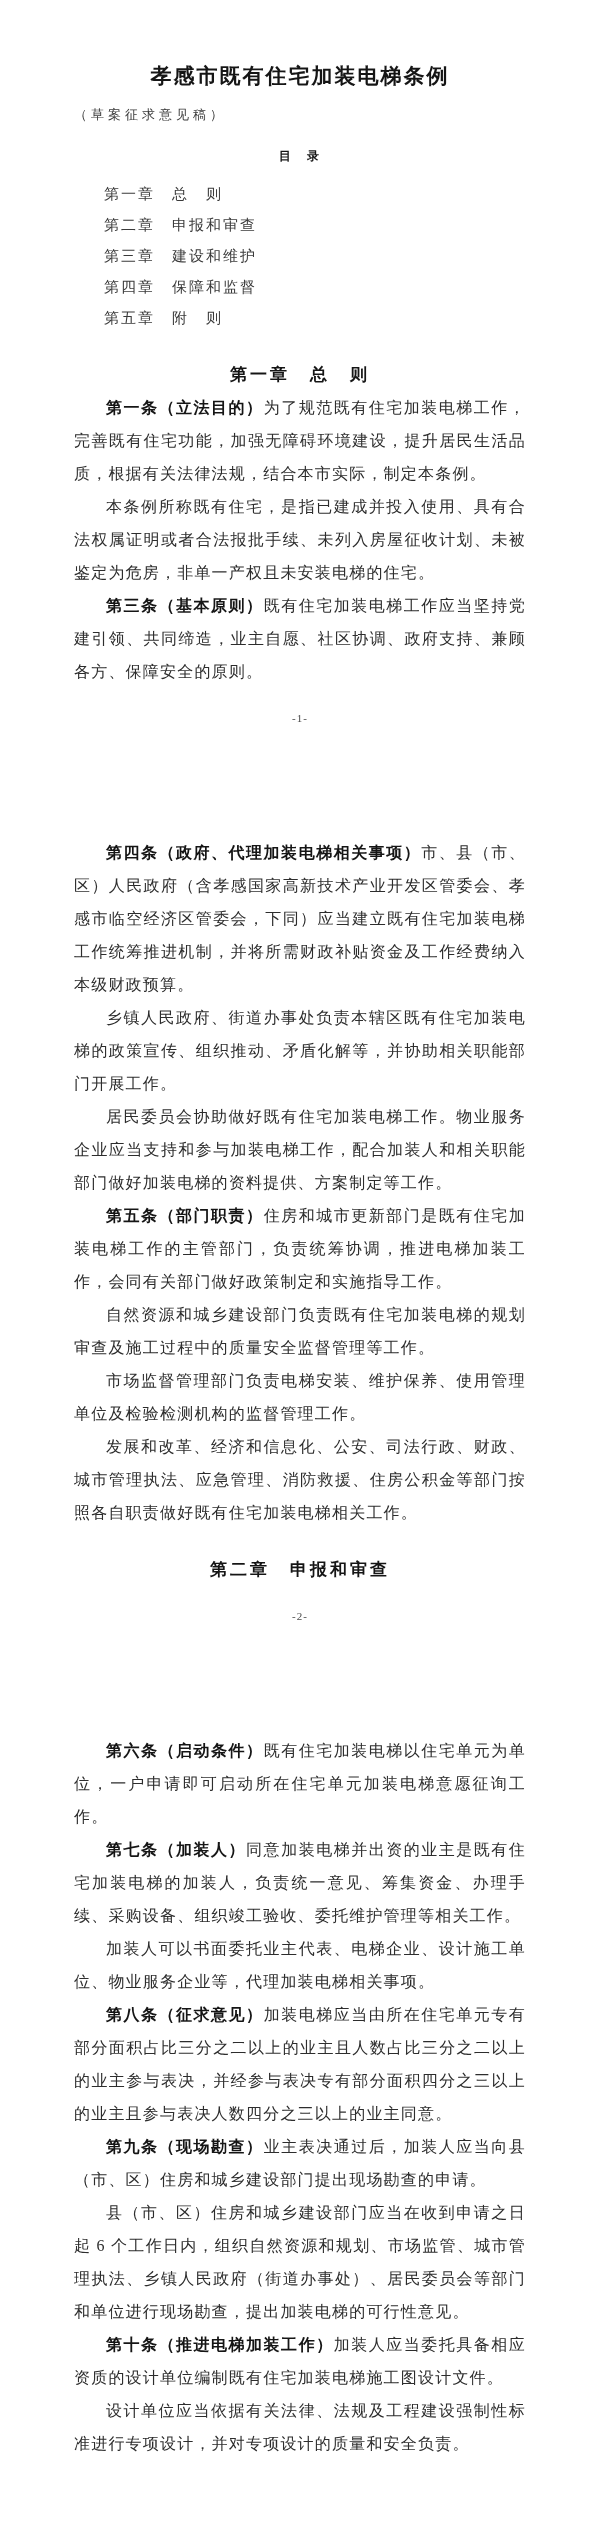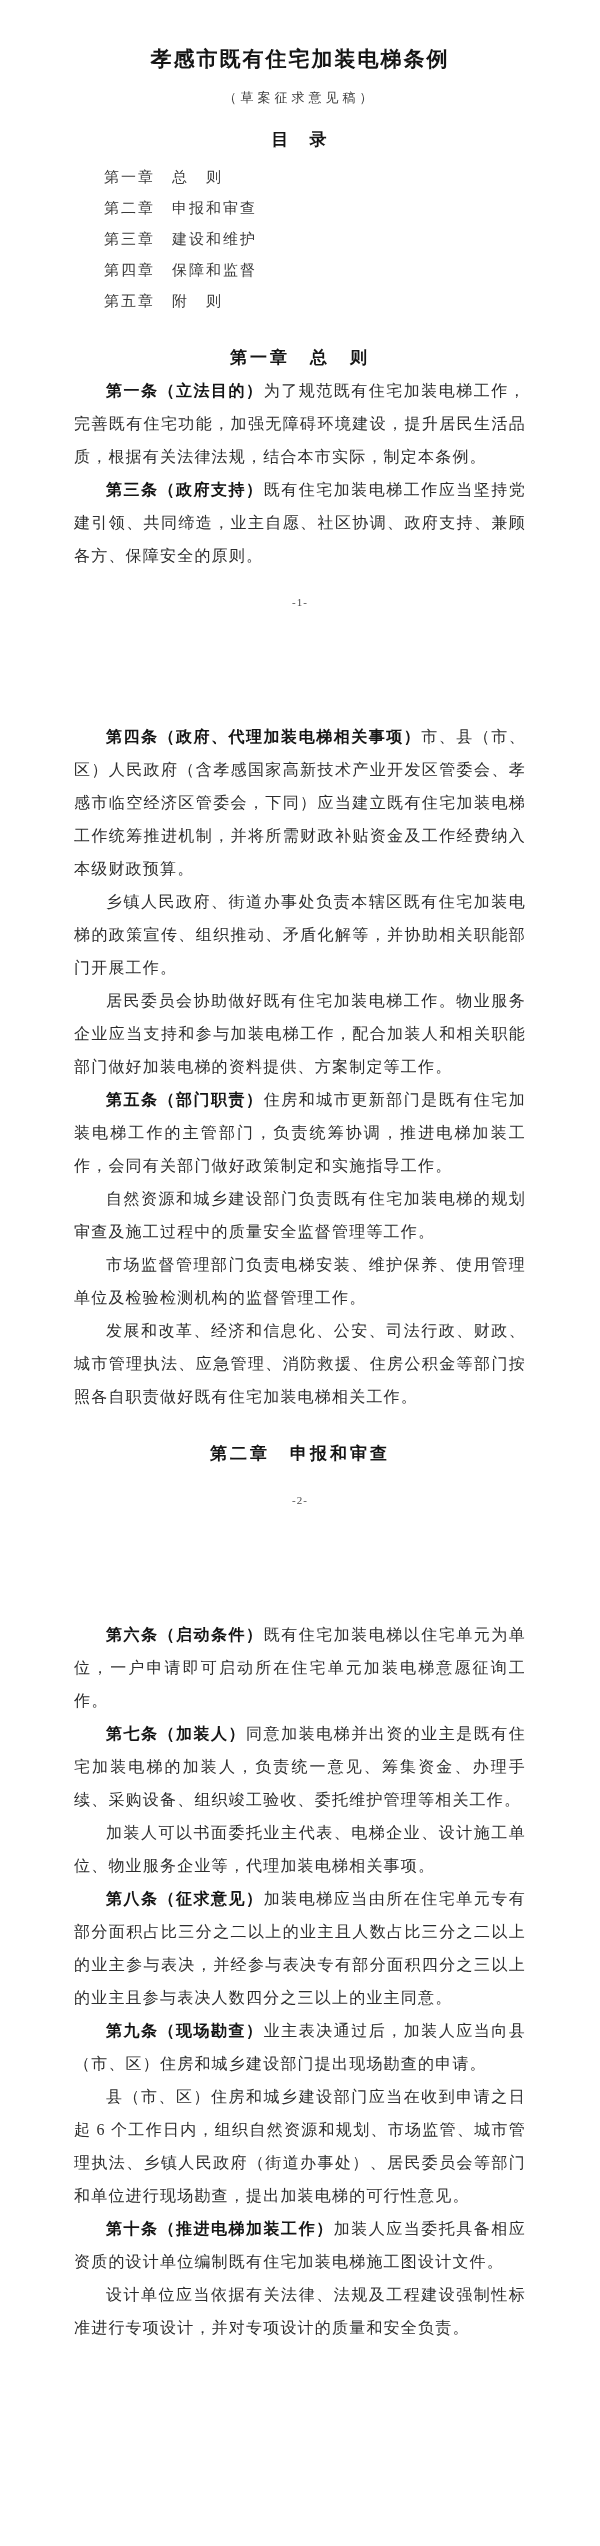--- a/index.html
+++ b/index.html
@@ -12,42 +12,42 @@
     font-family: "Liberation Serif", serif;
     color: #2d2d2d;
   }
   .document { width: 600px; }
   .page {
     padding: 0 74px;
     box-sizing: border-box;
   }
   .doc-title {
     margin: 0;
-    padding-top: 44px;
+    padding-top: 61px;
     font-family: "Liberation Sans", sans-serif;
     font-weight: 700;
     font-size: 21px;
     line-height: 30px;
     text-align: center;
     color: #151515;
     letter-spacing: 2px;
   }
   .doc-subtitle {
     margin-top: 14px;
     font-size: 13px;
     line-height: 20px;
-    text-align: center;
+    text-align: left;
     letter-spacing: 4px;
     color: #3a3a3a;
   }
   .toc-title {
     margin-top: 21px;
-    font-family: Liberation Serif, serif;
+    font-family: Liberation Mono, monospace;
     font-weight: 700;
-    font-size: 17px;
+    font-size: 12px;
     line-height: 22px;
     text-align: center;
     color: #151515;
     letter-spacing: 2px;
   }
   .toc {
     margin-top: 11px;
   }
   .toc-item {
     font-size: 15px;
@@ -104,21 +104,22 @@
       <div class="toc-item">第一章　总　则</div>
       <div class="toc-item">第二章　申报和审查</div>
       <div class="toc-item">第三章　建设和维护</div>
       <div class="toc-item">第四章　保障和监督</div>
       <div class="toc-item">第五章　附　则</div>
     </div>
 
     <h2 class="chapter-heading">第一章　总　则</h2>
 
     <p class="body"><b class="lead">第一条（立法目的）</b><span>为了规范既有住宅加装电梯工作，完善既有住宅功能，加强无障碍环境建设，提升居民生活品质，根据有关法律法规，结合本市实际，制定本条例。</span></p>
-    <p class="body"><b class="lead">第三条（政府支持）</b><span>既有住宅加装电梯工作应当坚持党建引领、共同缔造，业主自愿、社区协调、政府支持、兼顾各方、保障安全的原则。</span></p>
+    <p class="body"><span>本条例所称既有住宅，是指已建成并投入使用、具有合法权属证明或者合法报批手续、未列入房屋征收计划、未被鉴定为危房，非单一产权且未安装电梯的住宅。</span></p>
+    <p class="body"><b class="lead">第三条（基本原则）</b><span>既有住宅加装电梯工作应当坚持党建引领、共同缔造，业主自愿、社区协调、政府支持、兼顾各方、保障安全的原则。</span></p>
 
     <div class="page-number">-1-</div>
   </section>
 
   <div class="page-gap"></div>
 
   <section class="page">
     <p class="body"><b class="lead">第四条（政府、代理加装电梯相关事项）</b><span>市、县（市、区）人民政府（含孝感国家高新技术产业开发区管委会、孝感市临空经济区管委会，下同）应当建立既有住宅加装电梯工作统筹推进机制，并将所需财政补贴资金及工作经费纳入本级财政预算。</span></p>
     <p class="body"><span>乡镇人民政府、街道办事处负责本辖区既有住宅加装电梯的政策宣传、组织推动、矛盾化解等，并协助相关职能部门开展工作。</span></p>
     <p class="body"><span>居民委员会协助做好既有住宅加装电梯工作。物业服务企业应当支持和参与加装电梯工作，配合加装人和相关职能部门做好加装电梯的资料提供、方案制定等工作。</span></p>

